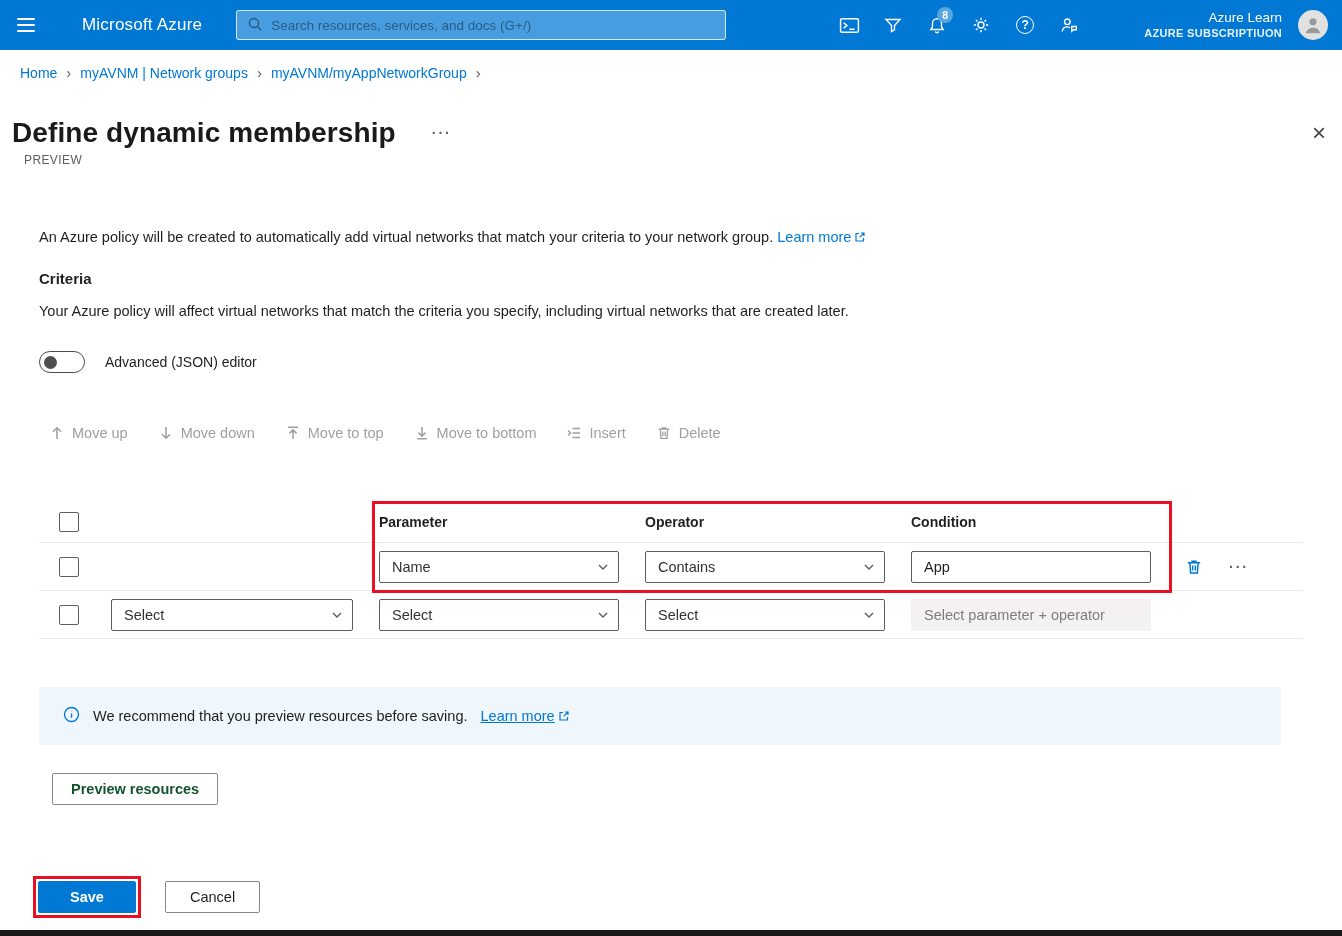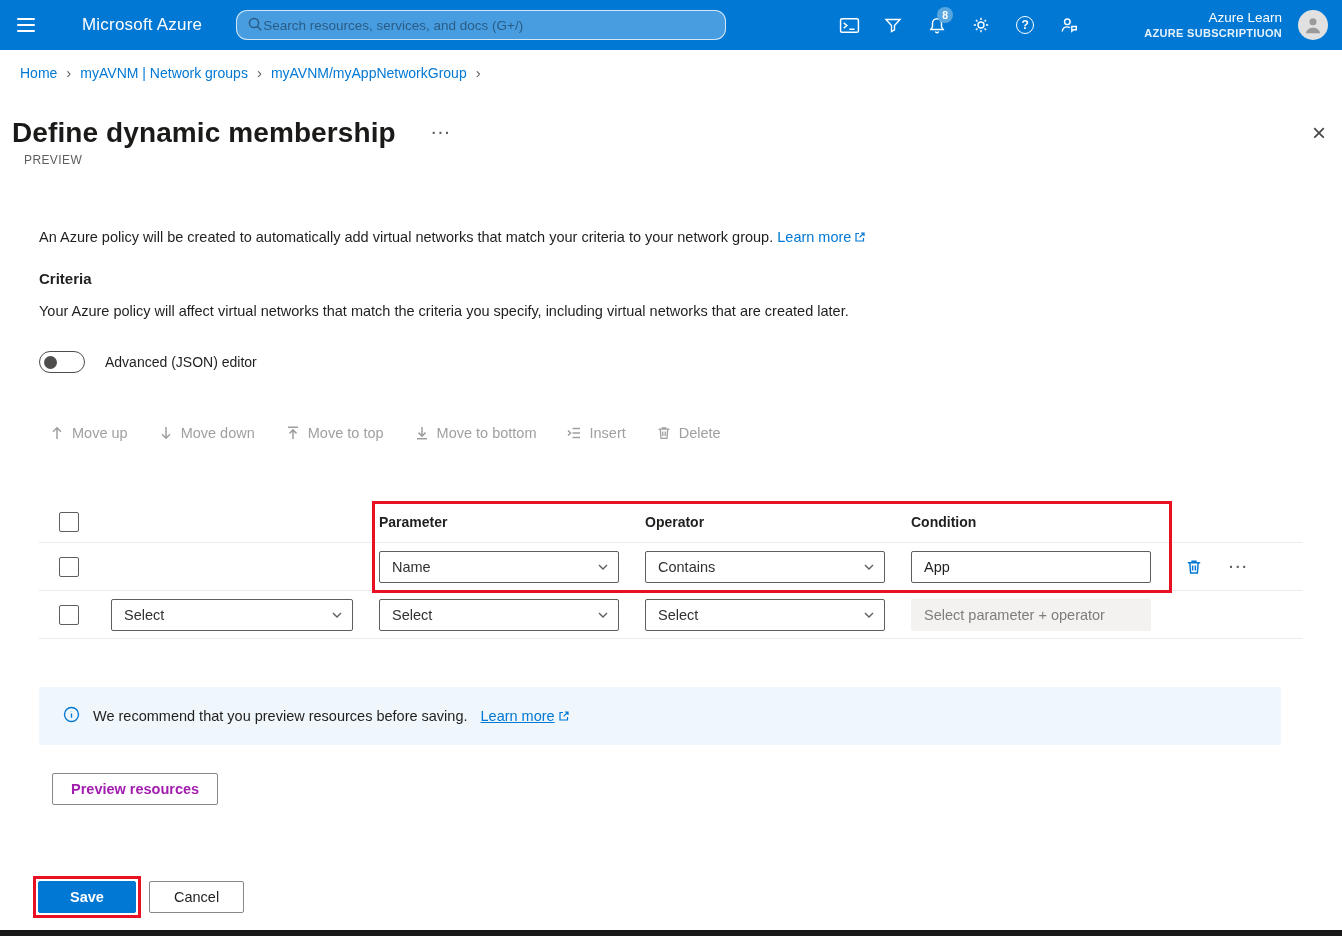--- a/index.html
+++ b/index.html
@@ -9,21 +9,21 @@
     font-size: 14px; color:#201f1e; background:#fff; overflow:hidden;
   }
   .screen { position:relative; width:1342px; height:936px; background:#fff; }
 
   
   .topbar { display:flex; align-items:center; height:50px; background:#0078d4; color:#fff; padding-right:10px; }
   .hamburger { width:52px; height:50px; display:flex; align-items:center; justify-content:center; cursor:pointer; }
   .hamburger .bars { width:18px; }
   .hamburger .bars div { height:2px; background:#fff; margin:4px 0; border-radius:1px; }
   .brand { font-size:17px; font-weight:400; letter-spacing:.2px; margin-left:30px; white-space:nowrap; }
-  .searchbox { margin-left:34px; width:490px; height:30px; background:rgba(255,255,255,.28); border:1px solid rgba(255,255,255,.75); border-radius:11px; display:flex; align-items:center; padding:0 10px; gap:0; }
+  .searchbox { margin-left:34px; width:490px; height:30px; background:rgba(255,255,255,.28); border:1px solid rgba(255,255,255,.75); border-radius:3px; display:flex; align-items:center; padding:0 10px; gap:8px; }
   .searchbox input { flex:1; background:transparent; border:none; outline:none; font-size:13.5px; color:#10385c; font-family:inherit; }
   .searchbox input::placeholder { color:#2a5c86; opacity:1; }
   .topbar-right { margin-left:auto; display:flex; align-items:center; gap:6px; }
   .tb-btn { width:38px; height:38px; display:flex; align-items:center; justify-content:center; position:relative; cursor:pointer; border-radius:2px; }
   .badge { position:absolute; top:1px; right:3px; min-width:16px; height:16px; border-radius:8px; background:#57a6e0; color:#fff; font-size:10.5px; font-weight:700; display:flex; align-items:center; justify-content:center; padding:0 3px; }
   .help-circle { width:18px; height:18px; border:1.5px solid #fff; border-radius:50%; display:flex; align-items:center; justify-content:center; font-size:12px; font-weight:700; color:#fff; }
   .userblock { text-align:right; line-height:1.25; margin:0 10px 0 14px; cursor:pointer; }
   .user-name { font-size:13.5px; }
   .user-sub { font-size:11px; font-weight:700; letter-spacing:.3px; color:#e6f2fb;margin-left:36px; }
   .avatar { width:30px; height:30px; border-radius:50%; background:#e1e1e1; display:flex; align-items:center; justify-content:center; margin-right:4px; cursor:pointer; overflow:hidden; }
@@ -67,25 +67,25 @@
   .txtinput { width:100%; height:32px; border:1px solid #605e5c; border-radius:2px; padding:0 12px; font-size:14.5px; color:#201f1e; font-family:inherit; outline:none; }
   .txtinput:disabled { background:#f3f2f1; border-color:#f3f2f1; color:#a19f9d; }
   .txtinput::placeholder { color:#7f7d7b; }
   .row-trash { cursor:pointer; display:flex; }
   .row-more { color:#605e5c; font-weight:700; letter-spacing:2px; cursor:pointer; }
   .annot { position:absolute; border:3px solid #e81123; pointer-events:none; z-index:6; }
   .annot-criteria { left:333px; top:0; width:800px; height:92px; }
 
   
   .banner { margin-top:48px; width:1242px; height:58px; background:#eff6fc; border-radius:2px; display:flex; align-items:center; padding:0 24px; gap:13px; font-size:14.5px; }
-  .btn-outline { margin-top:28px; margin-left:13px; height:32px; padding:0 18px; background:#fff; border:1px solid #8a8886; border-radius:2px; font-size:14.5px; font-weight:700; color:#a21caf; cursor:pointer; font-family:inherit; }
+  .btn-outline { margin-top:28px; margin-left:13px; height:32px; padding:0 18px; background:#fff; border:1px solid #8a8886; border-radius:2px; font-size:14.5px; font-weight:700; color:#14532d; cursor:pointer; font-family:inherit; }
   .footer { position:absolute; left:33px; top:876px; display:flex; align-items:center; }
   .save-annot { border:3px solid #e81123; padding:2px; }
   .btn-primary { width:98px; height:32px; background:#0078d4; color:#fff; border:1px solid #0078d4; border-radius:2px; font-size:14.5px; font-weight:600; cursor:pointer; font-family:inherit; }
-  .btn-cancel { margin-left:8px; height:32px; padding:0 24px; background:#fff; border:1px solid #8a8886; border-radius:2px; font-size:14.5px; color:#201f1e; cursor:pointer; font-family:inherit; }
+  .btn-cancel { margin-left:24px; height:32px; padding:0 24px; background:#fff; border:1px solid #8a8886; border-radius:2px; font-size:14.5px; color:#201f1e; cursor:pointer; font-family:inherit; }
   .screen-edge { position:absolute; left:0; bottom:0; width:100%; height:6px; background:#191919; }
 </style>
 </head>
 <body>
 
 <div class="screen">
 
   <div class="topbar">
     <div class="hamburger">
       <div class="bars">

